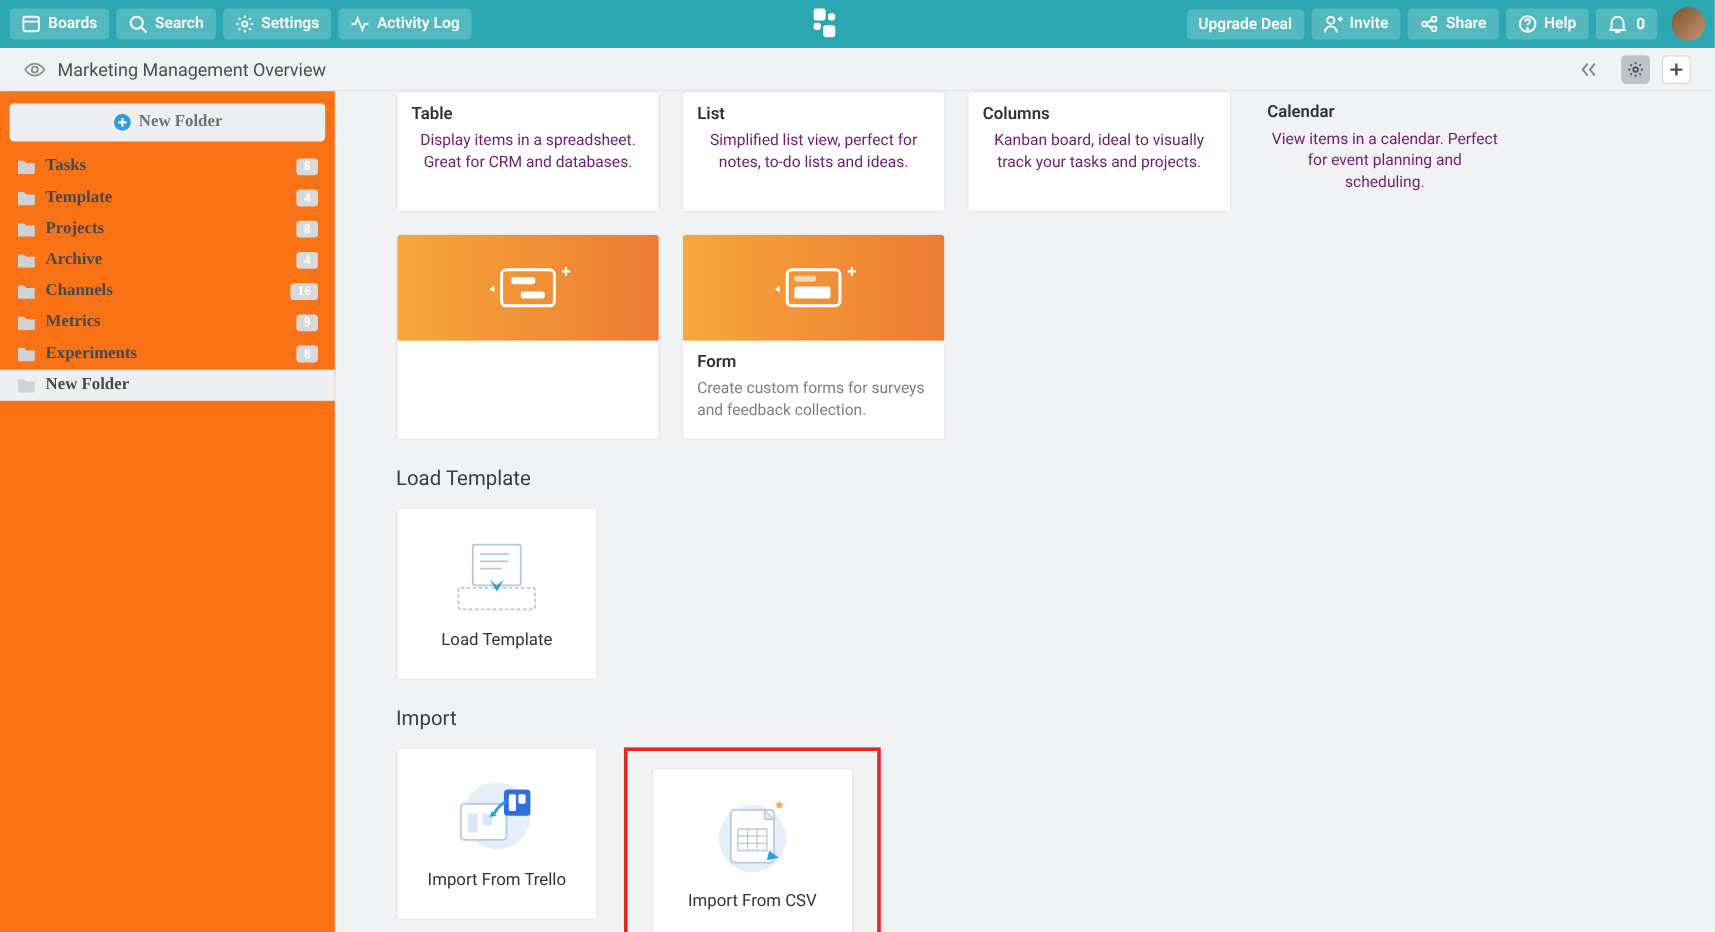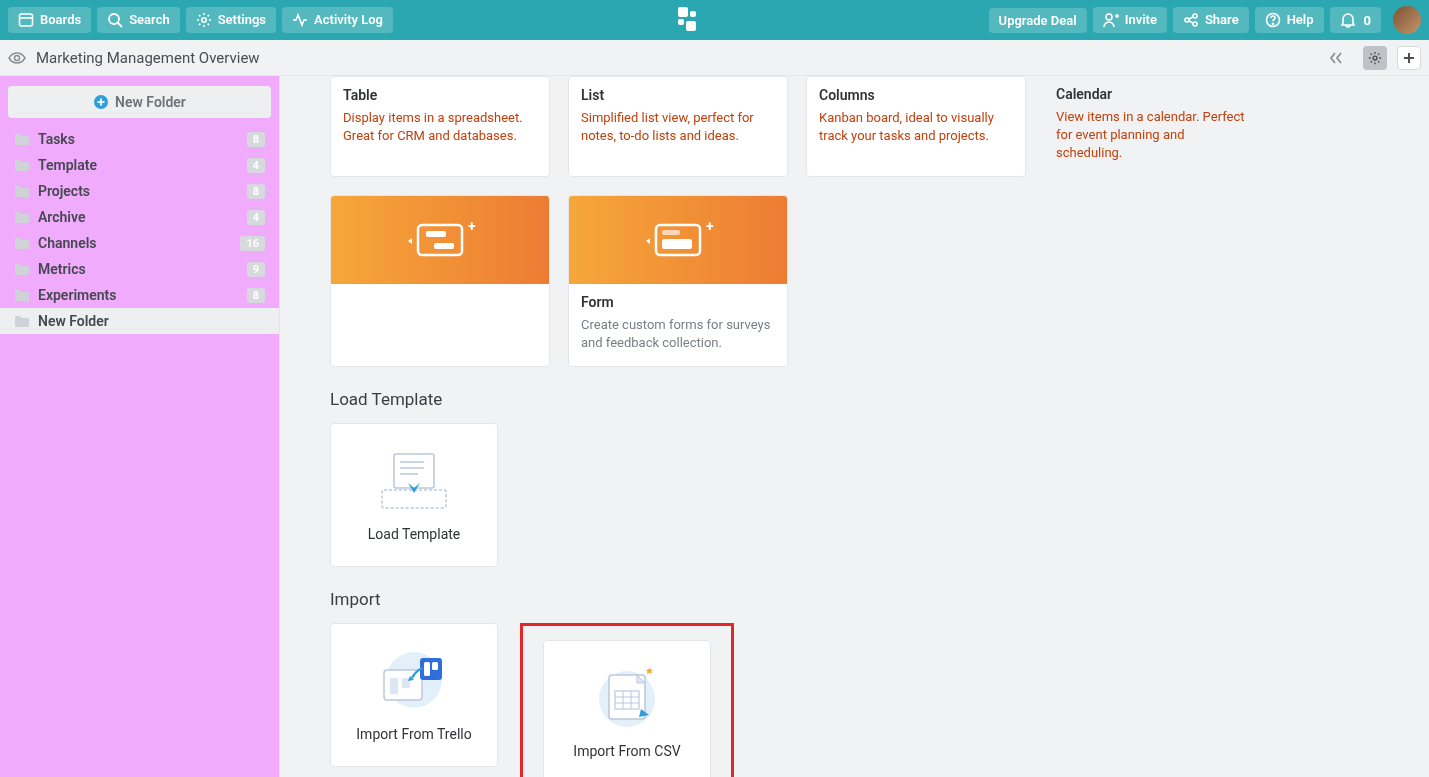--- a/index.html
+++ b/index.html
@@ -60,21 +60,21 @@
 .bell-count { font-weight: 700; font-size: 13px; margin-left: 2px; }
 .ic { display: inline-block; width: 16px; height: 16px; }
 svg { display: block; }
 
 
 .subbar {
   height: 36px;
   background: #f1f2f4;
   display: flex;
   align-items: center;
-  padding: 0 8px;
+  padding: 0 20px;
   gap: 10px;
   border-bottom: 1px solid #e4e6ea;
 }
 .eye-ic { width: 18px; height: 18px; color: #7a7f85; }
 .board-title { font-size: 15px; color: #4a4e52; }
 .collapse-ic { color: #8a8f95; margin-left: auto; }
 .sq-btn {
   width: 24px; height: 24px;
   display: inline-flex; align-items: center; justify-content: center;
   border-radius: 4px;
@@ -82,23 +82,24 @@
 }
 .sq-gear { background: #bfc3c8; color: #4a4e52; margin-left: 8px; }
 .sq-plus { background: #fff; color: #4a4e52; border: 1px solid #d7dadd; }
 
 
 .layout { display: flex; height: calc(100% - 76px); }
 
 
 .sidebar {
   width: 280px;
-  background: #f0abfc;
+  background: #f97316;
   border-right: 1px solid #e4e6ea;
   padding-top: 4px;
+  font-family: Liberation Serif, serif;
 }
 .new-folder-btn {
   margin: 6px 8px 8px;
   background: #edeff1;
   border-radius: 4px;
   text-align: center;
   padding: 8px 0;
   color: #6d7378;
   font-weight: 600;
   font-size: 14px;
@@ -166,21 +167,21 @@
 
 .half-card {
   width: 220px;
   background: #fff;
   border: 1px solid #e4e6ea;
   border-radius: 4px;
   padding: 10px 12px 14px;
   cursor: pointer;
 }
 .half-card .name { font-weight: 600; font-size: 14px; margin-bottom: 6px; }
-.half-card .desc { font-size: 13px; color: #c2410c; line-height: 1.4; }
+.half-card .desc { font-size: 13px; color: #701a75; line-height: 1.4; text-align: center; }
 
 .section-title {
   font-size: 17px;
   color: #3a3e42;
   margin: 22px 0 14px;
 }
 .tmpl-card {
   width: 168px;
   height: 144px;
   border: 1px solid #e4e6ea;

